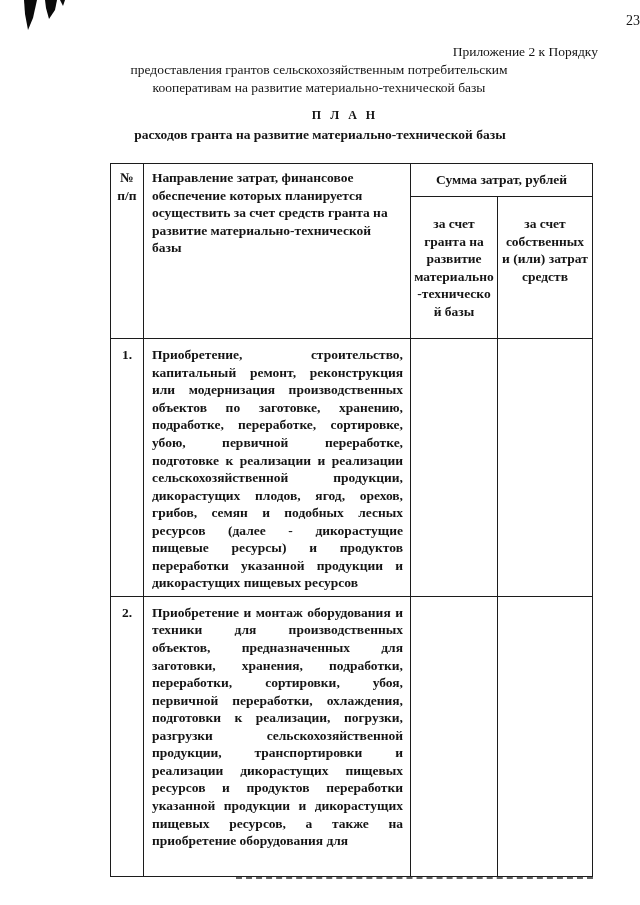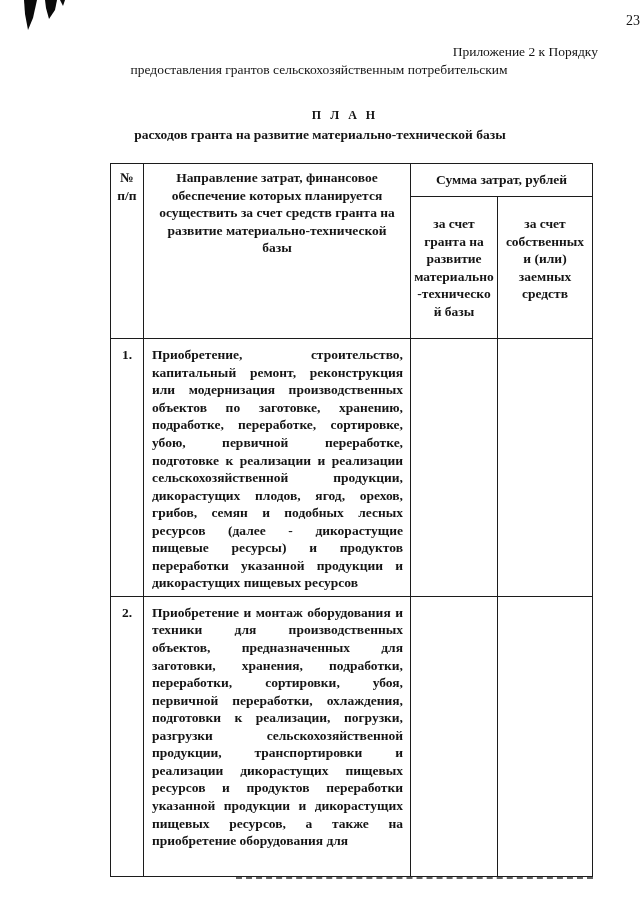--- a/index.html
+++ b/index.html
@@ -75,21 +75,21 @@
   .plan-table td {
     border: 1px solid #1c1c1c;
     font-size: 13.5px;
     line-height: 1.3;
     vertical-align: top;
     padding: 3px 5px;
     word-wrap: break-word;
     font-weight: bold;
   }
   td.h-num      { text-align: center; padding-top: 5px; }
-  td.h-dir      { text-align: center; padding: 5px 8px 3px 8px; }
+  td.h-dir      { padding: 5px 8px 3px 8px; }
   td.h-sum      { text-align: center; vertical-align: middle; height: 28px; padding: 2px 0; }
   td.h-sub      { text-align: center; padding: 18px 3px; }
   tr.hdr2       { height: 105px; }
   td.c-num      { text-align: center; padding-top: 7px; }
   td.c-dir      { text-align: justify; padding: 7px 7px 4px 8px; }
   td.c-val      { }
   tr.row-1      { height: 245px; }
   tr.row-2      { height: 280px; }
 
   .bottom-line {
@@ -110,41 +110,42 @@
     <polygon points="12,0 25,0 21,18 16,30 13,14" fill="#0a0a0a"></polygon>
     <polygon points="33,0 45,0 43,10 37,19 34,8" fill="#0a0a0a"></polygon>
     <polygon points="48,0 53,0 51,6" fill="#0a0a0a"></polygon>
   </svg>
 
   <div class="page-number">23</div>
 
   <div class="appendix">
     <div class="line-right">Приложение 2 к Порядку</div>
     <div>предоставления грантов сельскохозяйственным потребительским</div>
+    <div>кооперативам на развитие материально-технической базы</div>
   </div>
 
   <div class="doc-title">П Л А Н</div>
   <div class="doc-subtitle">расходов гранта на развитие материально-технической базы</div>
 
   <table class="plan-table">
     <colgroup>
       <col style="width:33px">
       <col style="width:267px">
       <col style="width:87px">
       <col style="width:95px">
     </colgroup>
     <tbody>
       <tr class="hdr1">
         <td class="h-num" rowspan="2">№ п/п</td>
         <td class="h-dir" rowspan="2">Направление затрат, финансовое обеспечение которых планируется осуществить за счет средств гранта на развитие материально-технической базы</td>
         <td class="h-sum" colspan="2">Сумма затрат, рублей</td>
       </tr>
       <tr class="hdr2">
         <td class="h-sub">за счет гранта на развитие материально-технической базы</td>
-        <td class="h-sub">за счет собственных и (или) заемных средств</td>
+        <td class="h-sub">за счет собственных и (или) затрат средств</td>
       </tr>
       <tr class="row-1">
         <td class="c-num">1.</td>
         <td class="c-dir">Приобретение, строительство, капитальный ремонт, реконструкция или модернизация производственных объектов по заготовке, хранению, подработке, переработке, сортировке, убою, первичной переработке, подготовке к реализации и реализации сельскохозяйственной продукции, дикорастущих плодов, ягод, орехов, грибов, семян и подобных лесных ресурсов (далее - дикорастущие пищевые ресурсы) и продуктов переработки указанной продукции и дикорастущих пищевых ресурсов</td>
         <td class="c-val"></td>
         <td class="c-val"></td>
       </tr>
       <tr class="row-2">
         <td class="c-num">2.</td>
         <td class="c-dir">Приобретение и монтаж оборудования и техники для производственных объектов, предназначенных для заготовки, хранения, подработки, переработки, сортировки, убоя, первичной переработки, охлаждения, подготовки к реализации, погрузки, разгрузки сельскохозяйственной продукции, транспортировки и реализации дикорастущих пищевых ресурсов и продуктов переработки указанной продукции и дикорастущих пищевых ресурсов, а также на приобретение оборудования для</td>

